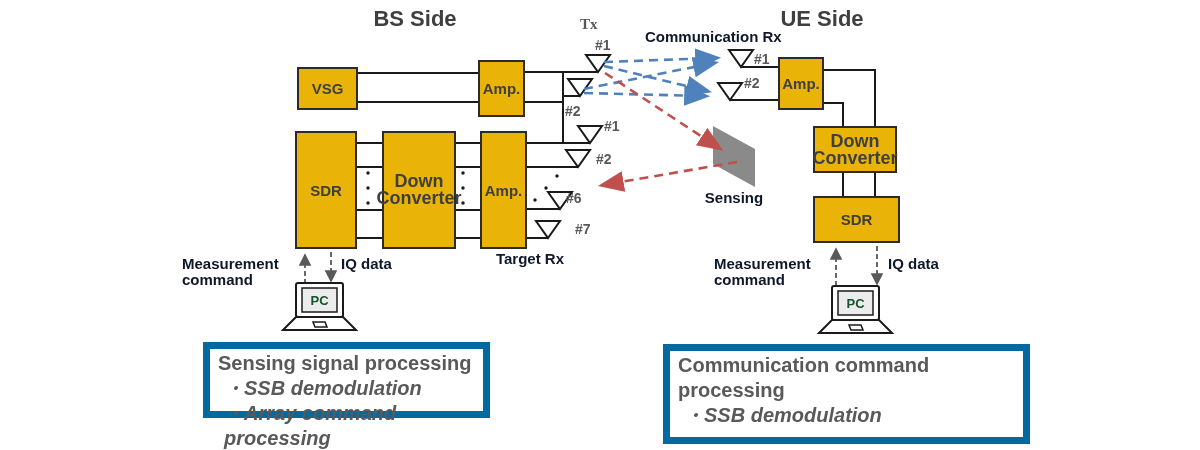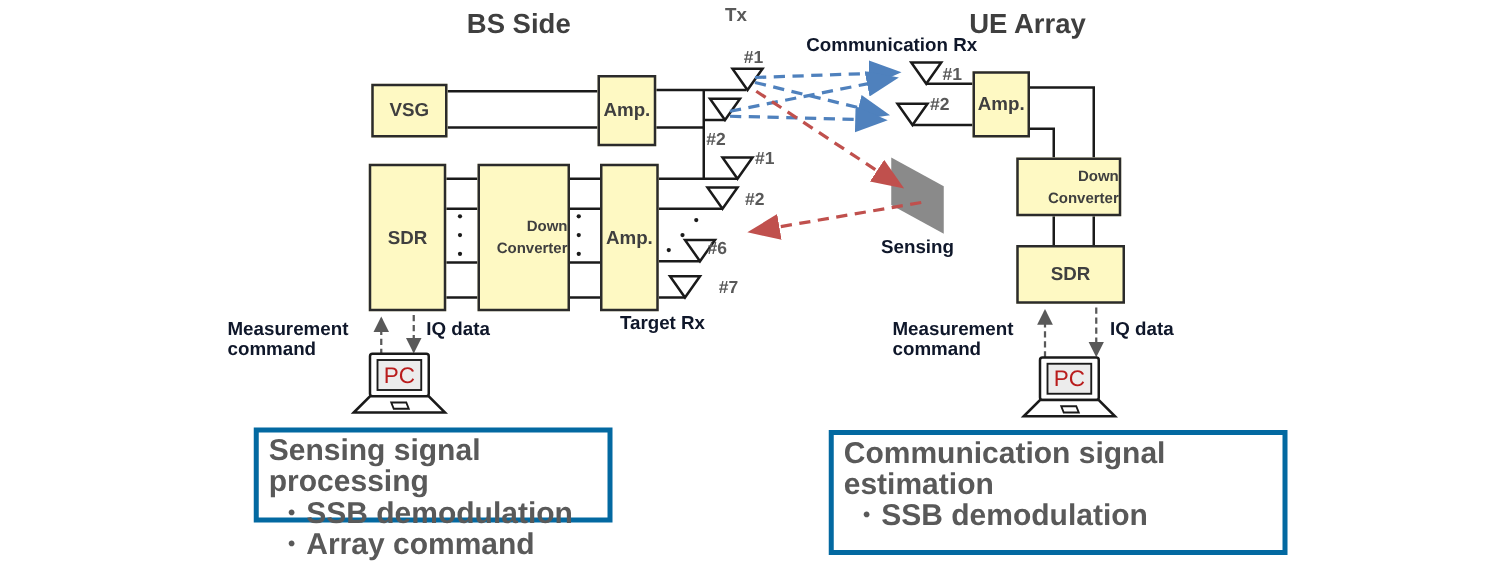--- a/index.html
+++ b/index.html
@@ -6,32 +6,32 @@
   .stage{
     position:relative;width:1092px;height:450px;background:#ffffff;overflow:hidden;
     font-family:"Liberation Sans", sans-serif;
   }
   svg.wires{position:absolute;left:0;top:0;width:1200px;height:450px;}
   .lbl{position:absolute;color:#0f172a;font-weight:700;font-size:15px;line-height:16px;white-space:nowrap;}
   .lbl.wrap{white-space:normal;}
   .ant-lbl{position:absolute;color:#595959;font-weight:700;font-size:14px;white-space:nowrap;}
   .side-title{position:absolute;color:#3f3f3f;font-weight:700;font-size:22px;text-align:center;}
   .box{
-    position:absolute;background:#fef9c3;border:2px solid #2b2b2b;box-sizing:border-box;
-    display:flex;align-items:center;justify-content:center;text-align:right;
+    position:absolute;background:#eab308;border:2px solid #2b2b2b;box-sizing:border-box;
+    display:flex;align-items:center;justify-content:center;text-align:center;
     color:#3f3f3f;font-weight:700;font-size:15px;line-height:17px;
   }
-  .box.small-text{font-size:12px;}
+  .box.small-text{font-size:18px;}
   .procbox{
-    position:absolute;background:#ffffff;border:4px solid #0369a1;box-sizing:border-box;
-    color:#595959;font-weight:700;font-size:24px;line-height:25px;padding:2px 8px;
+    position:absolute;background:#ffffff;border:7px solid #0369a1;box-sizing:border-box;
+    color:#595959;font-weight:700;font-size:20px;line-height:25px;padding:2px 8px;
   }
-  .procbox .items{padding-left:6px;}
+  .procbox .items{padding-left:6px;font-style:italic;}
   .pc-label{position:absolute;display:flex;align-items:center;justify-content:center;
-    color:#b91c1c;font-weight:400;font-size:18px;}
+    color:#14532d;font-weight:700;font-size:13px;}
 </style>
 </head>
 <body>
 
 <div class="stage">
 
   <svg class="wires" viewBox="0 0 1200 450">
     <defs>
       <marker id="arrB" markerWidth="11" markerHeight="9" refX="8" refY="4" orient="auto">
         <path d="M0,0 L10,4 L0,8 z" fill="#4f81bd"></path>
@@ -131,33 +131,33 @@
     </g>
     <g stroke="#1a1a1a" stroke-width="2" fill="#ffffff">
       <rect x="832" y="286" width="47" height="34" rx="2"></rect>
       <rect x="838" y="291" width="35" height="24" fill="#ececec" stroke-width="1.5"></rect>
       <polygon points="819,333 832,320 879,320 892,333"></polygon>
       <polygon points="849,325 861,325 863,330 851,330" stroke-width="1.5"></polygon>
     </g>
   </svg>
 
   <div class="side-title" style="left:330px;top:6px;width:170px;">BS Side</div>
-  <div class="side-title" style="left:737px;top:6px;width:170px;">UE Array</div>
+  <div class="side-title" style="left:737px;top:6px;width:170px;">UE Side</div>
 
   <div class="box" style="left:297px;top:67px;width:61px;height:43px;">VSG</div>
   <div class="box" style="left:478px;top:60px;width:47px;height:57px;">Amp.</div>
   <div class="box" style="left:295px;top:131px;width:62px;height:118px;">SDR</div>
   <div class="box small-text" style="left:382px;top:131px;width:74px;height:118px;">Down Converter</div>
   <div class="box" style="left:480px;top:131px;width:47px;height:118px;">Amp.</div>
 
   <div class="box" style="left:778px;top:57px;width:46px;height:53px;">Amp.</div>
   <div class="box small-text" style="left:813px;top:126px;width:84px;height:47px;">Down Converter</div>
   <div class="box" style="left:813px;top:196px;width:87px;height:47px;">SDR</div>
 
-  <div class="ant-lbl" style="left:580px;top:4px;font-size:15px;">Tx</div>
+  <div class="ant-lbl" style="left:580px;top:16px;font-size:15px;font-family:Liberation Serif, serif;">Tx</div>
   <div class="ant-lbl" style="left:595px;top:37px;">#1</div>
   <div class="ant-lbl" style="left:565px;top:103px;">#2</div>
   <div class="ant-lbl" style="left:604px;top:118px;">#1</div>
   <div class="ant-lbl" style="left:596px;top:151px;">#2</div>
   <div class="ant-lbl" style="left:566px;top:190px;">#6</div>
   <div class="ant-lbl" style="left:575px;top:221px;">#7</div>
   <div class="lbl" style="left:475px;top:251px;width:110px;text-align:center;">Target Rx</div>
 
   <div class="lbl" style="left:645px;top:29px;">Communication Rx</div>
   <div class="ant-lbl" style="left:754px;top:51px;">#1</div>
@@ -175,19 +175,19 @@
 
   <div class="procbox" style="left:203px;top:342px;width:287px;height:76px;">
     <div>Sensing signal processing</div>
     <div class="items">
       <div>・SSB demodulation</div>
       <div>・Array command processing</div>
     </div>
   </div>
 
   <div class="procbox" style="left:663px;top:344px;width:367px;height:100px;">
-    <div>Communication signal estimation</div>
+    <div>Communication command processing</div>
     <div class="items">
       <div>・SSB demodulation</div>
     </div>
   </div>
 
 </div>
 
 </body></html>

